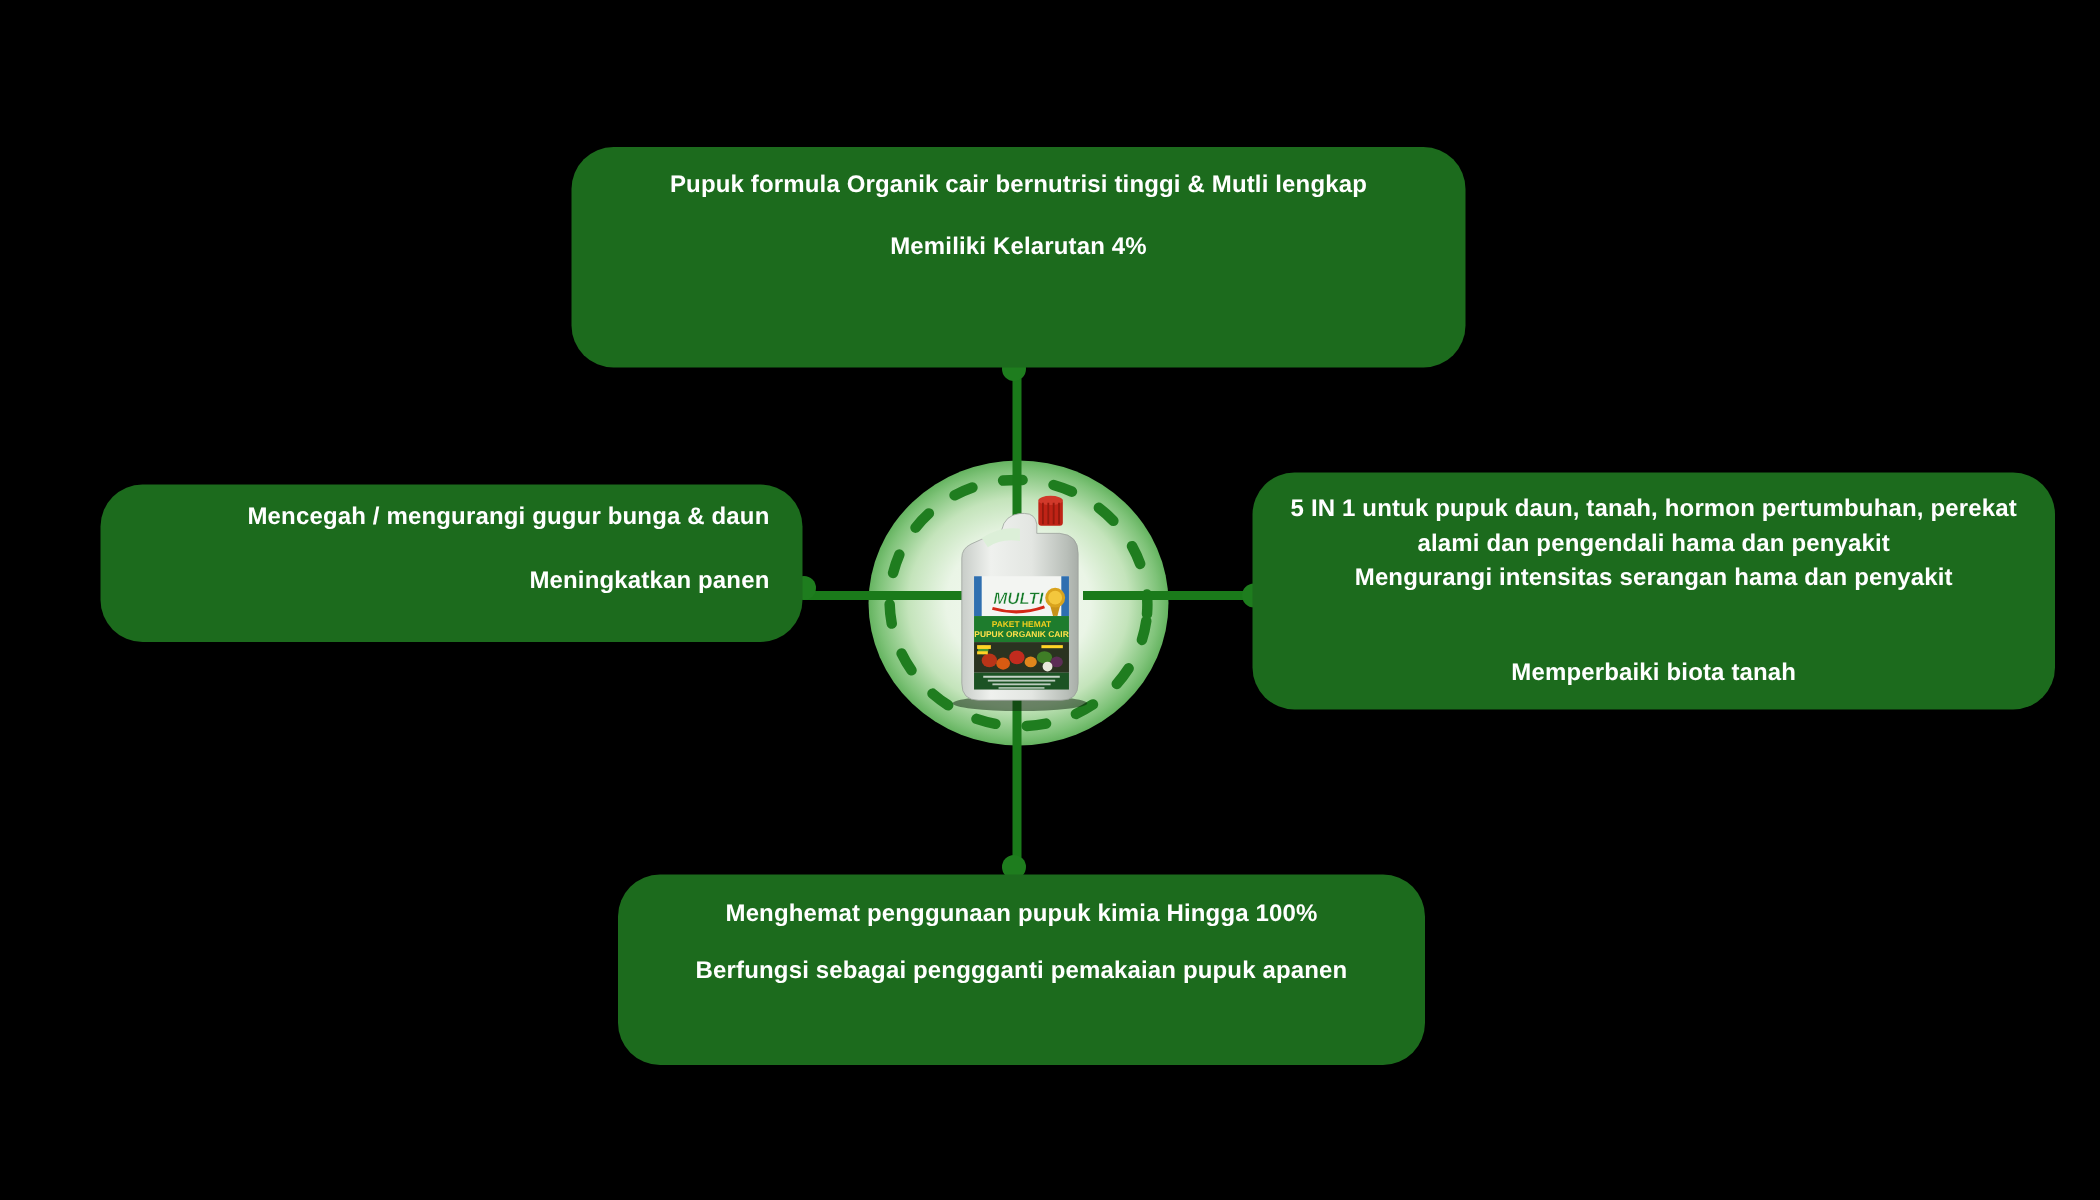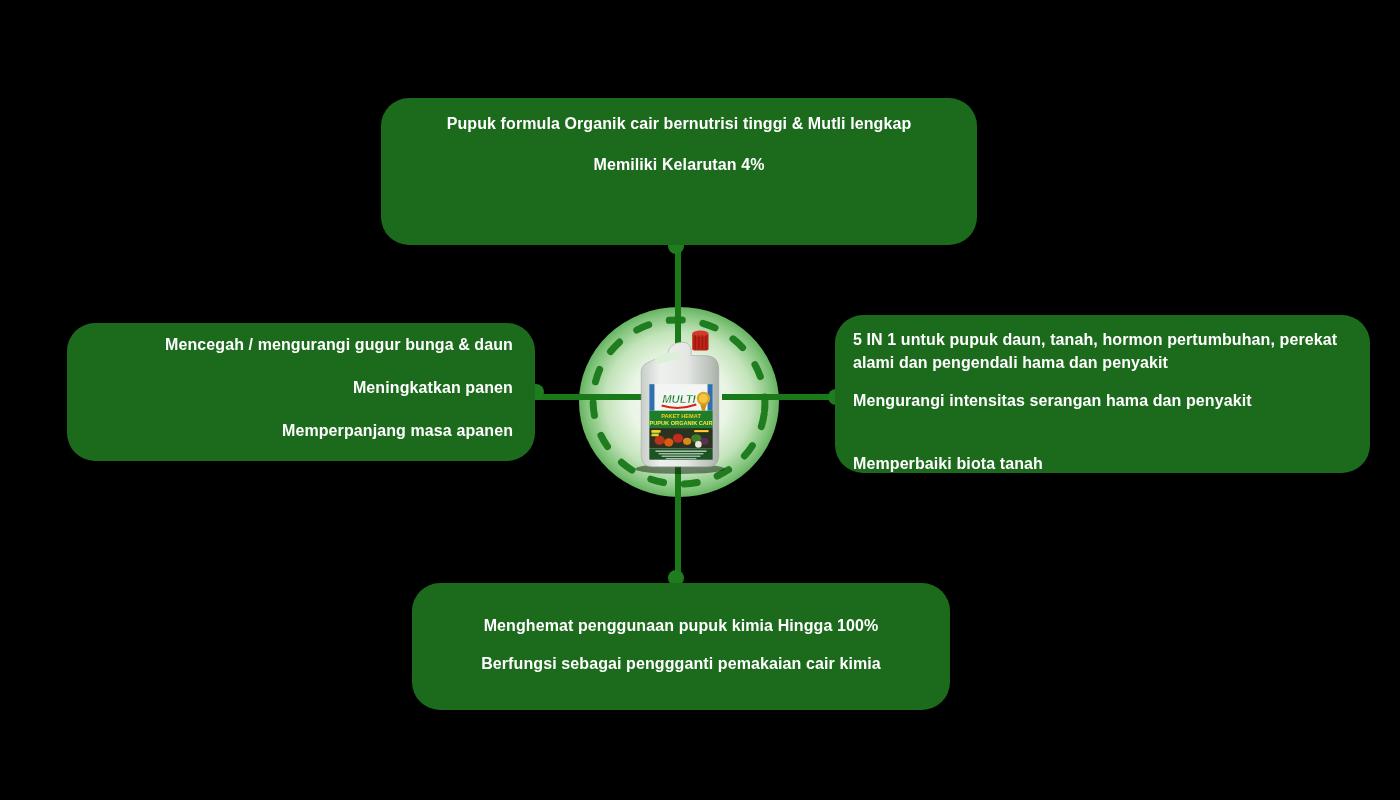--- a/index.html
+++ b/index.html
@@ -17,26 +17,26 @@
         background:radial-gradient(ellipse at center,
           #f5faf3 0%, #eaf5e6 34%, #c4e4bb 52%, #7fc379 66%,
           #3d9c3a 78%, rgba(38,140,38,0.55) 87%, rgba(30,120,30,0) 99%);}
   .dash-ring{position:absolute;left:585px;top:312px;z-index:2;}
 
   
   .box{position:absolute;background:#1c6b1d;border-radius:28px;color:#ffffff;z-index:3;
        display:flex;flex-direction:column;box-sizing:border-box;}
   .box p{margin:0;font-weight:bold;font-size:16px;line-height:24px;letter-spacing:0.1px;}
   .box-top{left:381px;top:98px;width:596px;height:147px;padding:14px 16px 0;row-gap:17px;text-align:center;}
-  .box-left{left:67px;top:323px;width:468px;height:138px;padding:10px 22px 0;row-gap:19px;text-align:right;}
+  .box-left{left:67px;top:323px;width:468px;height:105px;padding:10px 22px 0;row-gap:19px;text-align:right;}
   .box-right{left:835px;top:315px;width:535px;height:158px;padding:13px 18px 0;text-align:left;}
-  .box-right p{line-height:23px;}
-  .box-right p:nth-child(2){margin-top:15px;}
+  .box-right p{line-height:23px;text-align:center;}
+  .box-right p:nth-child(2){margin-top:0;}
   .box-right p:nth-child(3){margin-top:40px;}
-  .box-bottom{left:412px;top:583px;width:538px;height:127px;padding:31px 16px 0;row-gap:14px;text-align:center;}
+  .box-bottom{left:412px;top:583px;width:538px;height:127px;padding:15px 16px 0;row-gap:14px;text-align:center;}
 
   .bottle{position:absolute;left:624px;top:327px;width:114px;height:148px;z-index:3;}
 </style>
 </head>
 <body>
 
 <div class="canvas">
 
   <div class="glow"></div>
   <svg class="dash-ring" width="188" height="180">
@@ -121,27 +121,26 @@
   </svg>
 
   <div class="box box-top">
     <p>Pupuk formula Organik cair bernutrisi tinggi &amp; Mutli lengkap</p>
     <p>Memiliki Kelarutan 4%</p>
   </div>
 
   <div class="box box-left">
     <p>Mencegah / mengurangi gugur bunga &amp; daun</p>
     <p>Meningkatkan panen</p>
-    <p>Memperpanjang masa apanen</p>
   </div>
 
   <div class="box box-right">
     <p>5 IN 1 untuk pupuk daun, tanah, hormon pertumbuhan, perekat alami dan pengendali hama dan penyakit</p>
     <p>Mengurangi intensitas serangan hama dan penyakit</p>
     <p>Memperbaiki biota tanah</p>
   </div>
 
   <div class="box box-bottom">
     <p>Menghemat penggunaan pupuk kimia Hingga 100%</p>
-    <p>Berfungsi sebagai penggganti pemakaian cair kimia</p>
+    <p>Berfungsi sebagai penggganti pemakaian pupuk apanen</p>
   </div>
 
 </div>
 
 </body></html>

